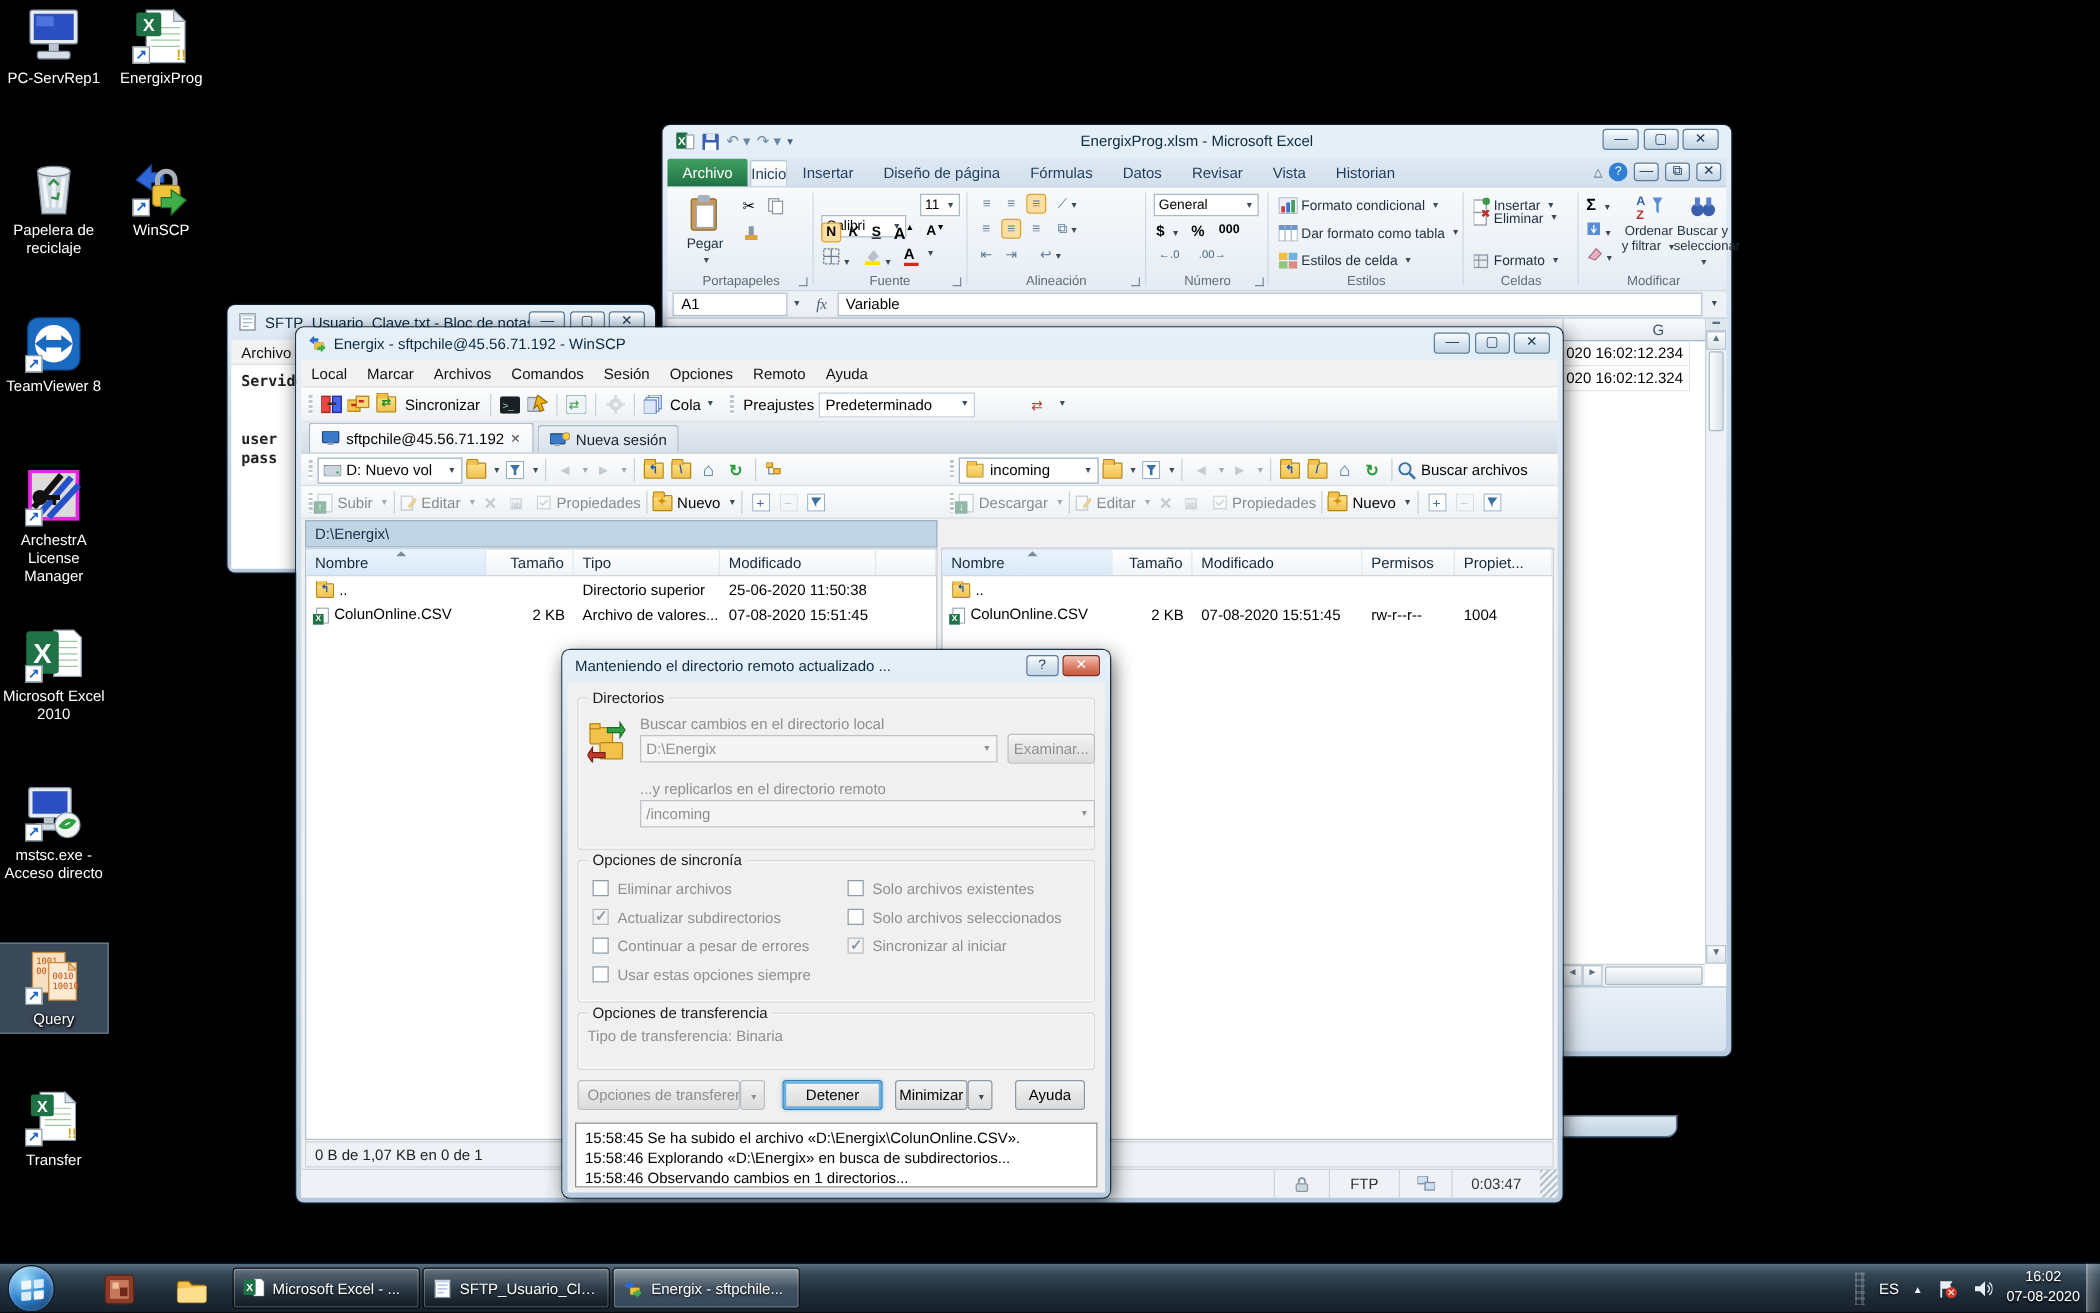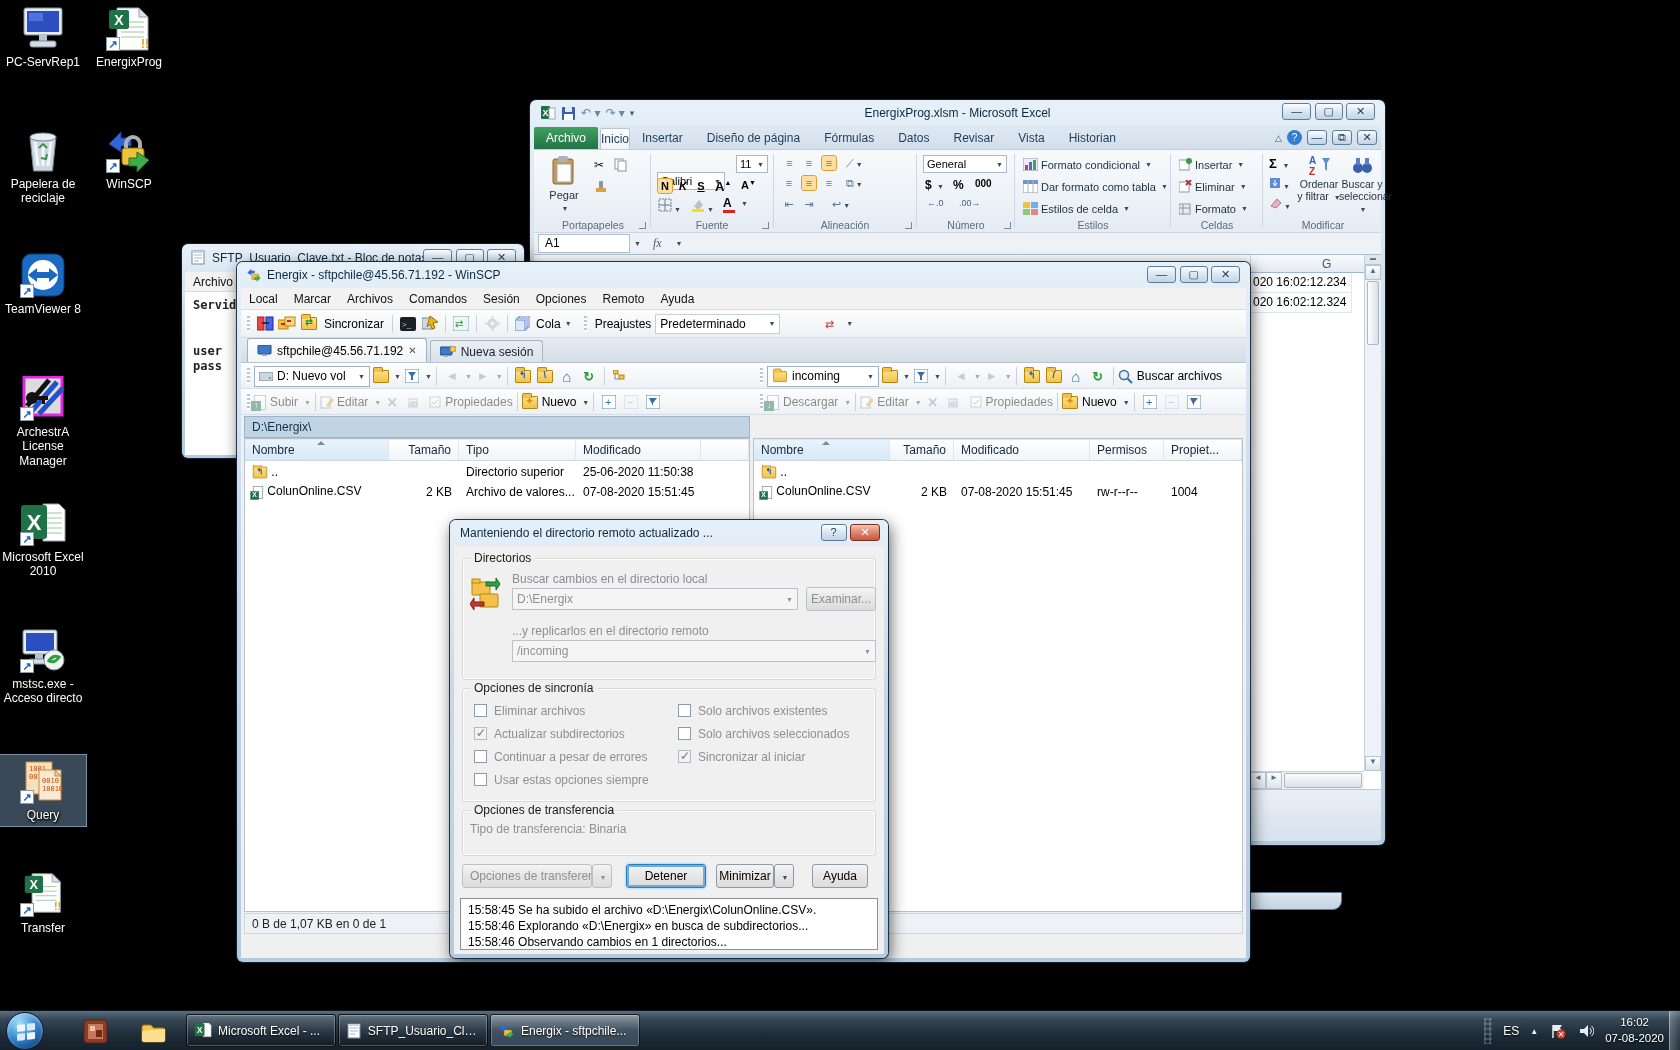--- a/index.html
+++ b/index.html
@@ -401,21 +401,21 @@
 
       <div class="rgroup" style="left:639px;width:88px">
         <span class="rbtn" style="position:absolute;left:6px;top:8px">
             <svg width="13" height="13">
               <rect x="0" y="2" width="10" height="10" fill="#fff" stroke="#8a97a4"></rect>
               <circle cx="10" cy="3" r="3" fill="#3a9a4a"></circle>
             </svg>
             <span>Insertar</span>
             <span class="dd">▼</span>
           </span>
-        <span class="rbtn" style="position:absolute;left:6px;top:30px">
+        <span class="rbtn" style="position:absolute;left:6px;top:18px">
             <svg width="13" height="13">
               <rect x="0" y="2" width="10" height="10" fill="#fff" stroke="#8a97a4"></rect>
               <path d="M7 0 l5 5 M12 0 l-5 5" stroke="#c03030" stroke-width="2"></path>
             </svg>
             <span>Eliminar</span>
             <span class="dd">▼</span>
           </span>
         <span class="rbtn" style="position:absolute;left:6px;top:52px">
             <svg width="13" height="13">
               <rect x="0" y="2" width="11" height="10" fill="#e8ecf0" stroke="#8a97a4"></rect>
@@ -456,20 +456,21 @@
           <div><span>Buscar y seleccionar</span> <span class="dd">▼</span></div>
         </span>
         <div class="rgl"><span>Modificar</span></div>
       </div>
     </div>
 
     <div style="position:absolute;left:4px;right:4px;top:132px;height:23px;background:#eef2f6;border-top:1px solid #cfd8e2;border-bottom:1px solid #aebfce;display:flex;align-items:center">
       <span style="width:92px;height:19px;background:#fff;border:1px solid #aebfce;margin-left:4px;padding:1px 6px">A1</span>
       <span class="dd" style="margin:0 4px">▼</span>
       <span style="font-style:italic;font-family:'Liberation Serif',serif;color:#44607c;margin:0 8px">fx</span>
+      <span style="flex:1;height:19px;background:#fff;border:1px solid #aebfce;padding:1px 6px">Variable</span>
       <span class="dd" style="margin:0 6px">▼</span>
     </div>
 
     <div style="position:absolute;left:4px;right:4px;top:155px;bottom:56px;background:#fff;overflow:hidden">
       <div style="position:absolute;left:0;right:17px;top:0;height:18px;background:linear-gradient(#f8fafc,#e4ebf2);border-bottom:1px solid #9eb6ce">
         <span style="position:absolute;left:788px;top:2px;color:#3e556b">G</span>
         <span style="position:absolute;left:716px;top:0;bottom:0;width:1px;background:#c4d0dc"></span>
       </div>
       <div style="position:absolute;left:716px;top:18px;width:102px;height:20px;border-bottom:1px solid #e2e7ec;border-right:1px solid #e2e7ec;padding:2px 3px;white-space:nowrap">020 16:02:12.234</div>
       <div style="position:absolute;left:716px;top:38px;width:102px;height:20px;border-bottom:1px solid #e2e7ec;border-right:1px solid #e2e7ec;padding:2px 3px;white-space:nowrap">020 16:02:12.324</div>
@@ -927,20 +928,38 @@
           <span class="cell" style="width:64px;text-align:right">2 KB</span>
           <span class="cell" style="width:136px">07-08-2020 15:51:45</span>
           <span class="cell" style="width:74px">rw-r--r--</span>
           <span class="cell" style="flex:1">1004</span>
         </div>
       </div>
 
       <div class="pstatus" style="left:3px;bottom:24px;width:506px;height:21px">0 B de 1,07 KB en 0 de 1</div>
       <div class="pstatus" style="left:512px;bottom:24px;width:490px;height:21px"></div>
 
+      <div style="position:absolute;left:0;right:0;bottom:0;height:23px;background:#eef2f6;border-top:1px solid #cdd5dd;display:flex;align-items:center;font-size:12px;color:#333">
+        <span style="flex:1;border-right:1px solid #cdd5dd;height:100%"></span>
+        <span style="width:44px;height:100%;border-right:1px solid #cdd5dd;display:flex;align-items:center;justify-content:center">
+            <svg width="11" height="13">
+              <rect x="1" y="6" width="9" height="6" rx="1" fill="#cfd6dd" stroke="#8a97a4"></rect>
+              <path d="M3 6 v-2 a2.5 2.5 0 0 1 5 0 v2" fill="none" stroke="#8a97a4" stroke-width="1.5"></path>
+            </svg>
+          </span>
+        <span style="width:56px;height:100%;border-right:1px solid #cdd5dd;display:flex;align-items:center;justify-content:center">FTP</span>
+        <span style="width:42px;height:100%;border-right:1px solid #cdd5dd;display:flex;align-items:center;justify-content:center">
+            <svg width="14" height="12">
+              <rect x="0" y="0" width="8" height="6" fill="#cfe0f0" stroke="#7a8a9a"></rect>
+              <rect x="6" y="5" width="8" height="6" fill="#cfe0f0" stroke="#7a8a9a"></rect>
+            </svg>
+          </span>
+        <span style="width:70px;height:100%;display:flex;align-items:center;justify-content:center">0:03:47</span>
+        <span style="width:14px;height:100%;background:repeating-linear-gradient(135deg,#b8c2cc 0 2px,transparent 2px 4px)"></span>
+      </div>
     </div>
   </div>
 
   <div class="win aero" style="left:450px;top:520px;width:438px;height:438px">
     <div class="cap" style="height:26px">
       <span class="captext" style="position:absolute;left:10px;top:6px">Manteniendo el directorio remoto actualizado ...</span>
       <span style="position:absolute;right:8px;top:4px">
         <span class="capbtn" style="width:26px">?</span>
         <span class="capbtn close" style="width:30px">✕</span>
       </span>

